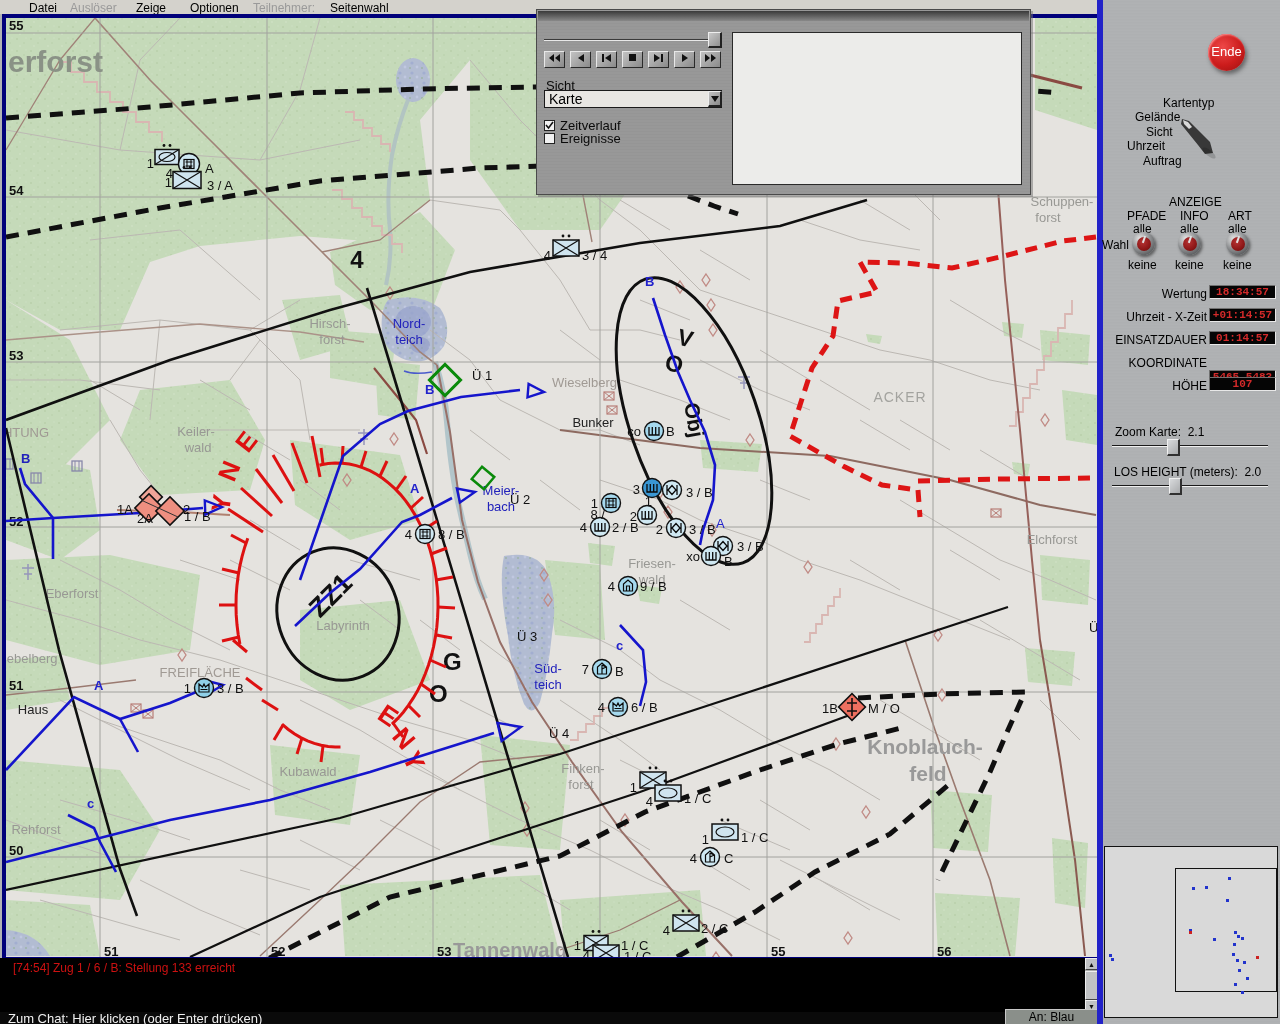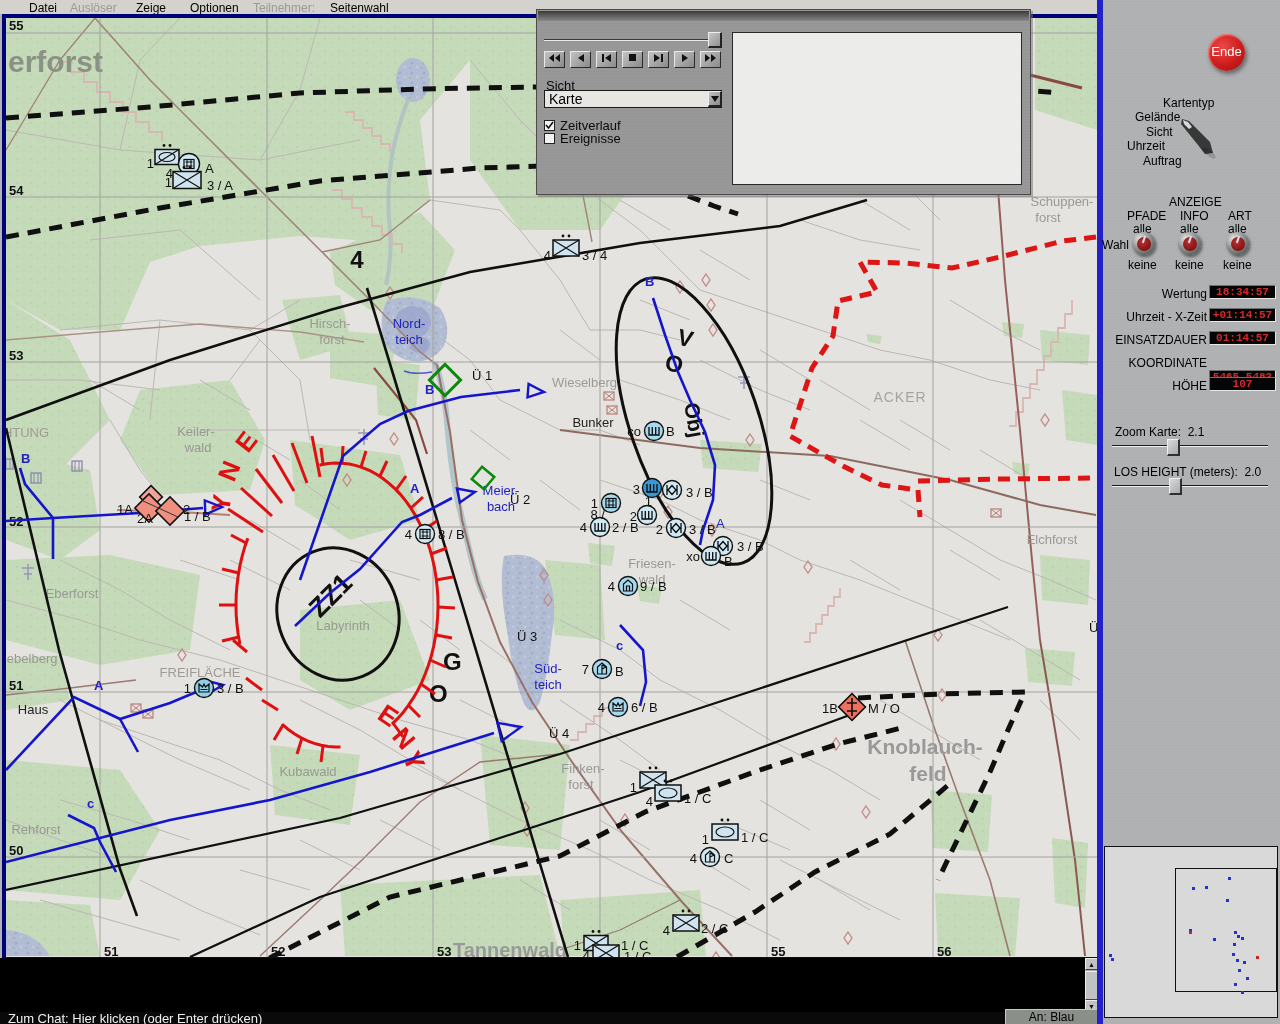--- a/index.html
+++ b/index.html
@@ -597,20 +597,21 @@
     <circle cx="599" cy="931.5" r="1.4" fill="#111"></circle>
 <rect x="593.0" y="945.0" width="26" height="16" fill="#cfe4ef" stroke="#111" stroke-width="1.5"></rect>
     <path d="M593.0,945.0 L619.0,961.0 M593.0,961.0 L619.0,945.0" stroke="#111" stroke-width="1.2"></path>
 <text x="581" y="950" text-anchor="end" font-family="Liberation Sans,sans-serif" font-size="13" fill="#111">1</text>
 <text x="590" y="960" text-anchor="end" font-family="Liberation Sans,sans-serif" font-size="13" fill="#111">4</text>
 <text x="621" y="950" text-anchor="start" font-family="Liberation Sans,sans-serif" font-size="13" fill="#111">1 / C</text>
 <text x="624" y="961" text-anchor="start" font-family="Liberation Sans,sans-serif" font-size="13" fill="#111">1 / C</text>
 </svg>
 
 <div id="chat">
+ <div>[74:54] Zug 1 / 6 / B: Stellung 133 erreicht</div>
 </div>
 <div style="position:absolute;left:1085px;top:958px;width:13px;height:54px;background:#a8aaa8"></div>
 <div class="chatbtn" style="left:1085px;top:958px">▲</div>
 <div class="chatbtn" style="left:1085px;top:971px;height:29px;font-size:1px">&nbsp;</div>
 <div class="chatbtn" style="left:1085px;top:1000px">▼</div>
 <div id="statusbar">
  <div class="txt">Zum Chat: Hier klicken (oder Enter drücken)</div>
  <div id="anblau">An: Blau</div>
 </div>
 

